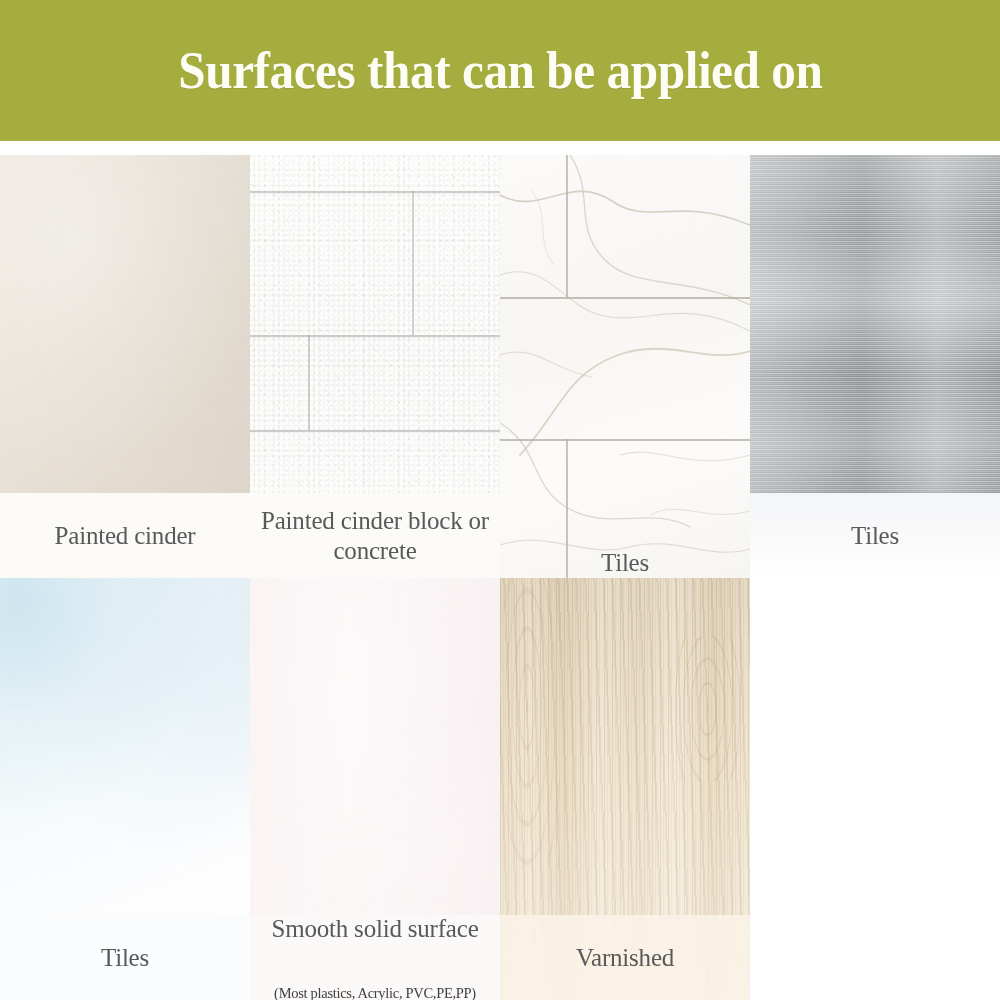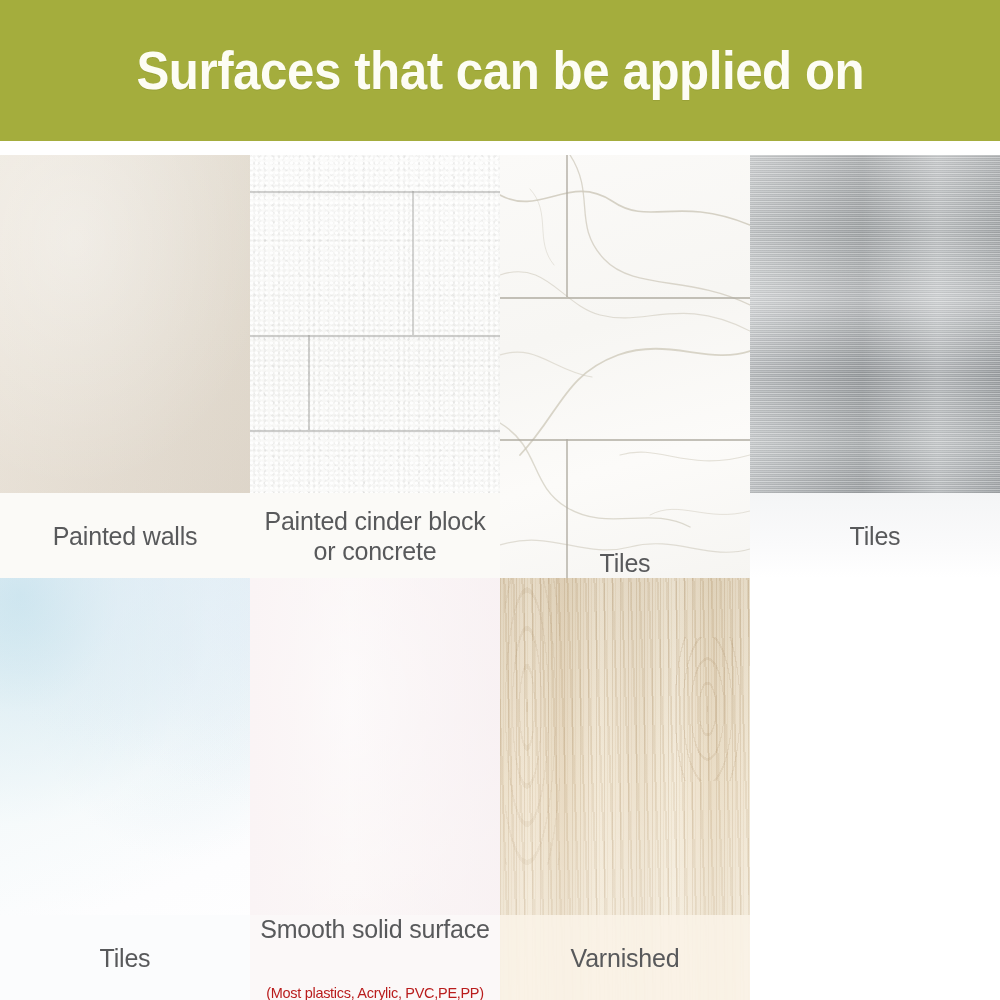--- a/index.html
+++ b/index.html
@@ -3,21 +3,21 @@
 <meta charset="utf-8">
 <title>Surfaces that can be applied on</title>
 <style>
   html,body{margin:0;padding:0;}
   body{
     width:1000px;height:1000px;overflow:hidden;
     background:#ffffff;
     font-family:"Liberation Sans","DejaVu Sans",sans-serif;
     -webkit-font-smoothing:antialiased;
   }
-  #page{position:relative;width:1000px;height:1000px;overflow:hidden;background:#fff;}
+  #page{position:relative;width:1000px;height:1000px;overflow:hidden;background:#fff;font-family:Liberation Serif, serif;}
 
   
   .banner{
     position:absolute;left:0;top:0;width:1000px;height:141px;
     background:#a4ad3d;
     display:flex;align-items:center;justify-content:center;
   }
   .banner-title{
     color:#fdfdf4;
     font-size:53px;
@@ -57,21 +57,21 @@
   }
   .row2 .caption{height:85px;}
   .caption-label{
     color:#58595b;
     font-size:25px;
     line-height:30px;
     font-weight:400;
     letter-spacing:-0.2px;
   }
   .caption-sub{
-    color:#b91c1c;
+    color:#404040;
     font-size:14.5px;
     line-height:17px;
     letter-spacing:-0.3px;
     margin-top:1px;
     white-space:nowrap;
   }
   .cap-white{background:#fbfaf7;}
   .cap-wood{background:rgba(240,214,201,0.93);}
   .cap-clear{background:transparent;justify-content:flex-end;}
   .cap-metal{background:linear-gradient(180deg,#f4f5f6 0%,#fafafb 60%,#ffffff 100%);}
@@ -244,21 +244,21 @@
   <div class="banner">
     <div class="banner-title">Surfaces that can be applied on</div>
   </div>
   <div class="banner-gap"></div>
 
   <div class="grid">
 
     <div class="cell row1">
       <div class="swatch tex-wall"></div>
       <div class="caption cap-white">
-        <div class="caption-label">Painted walls</div>
+        <div class="caption-label">Painted cinder</div>
       </div>
     </div>
 
 
     <div class="cell row1">
       <div class="swatch tex-block">
         <div class="mortar-h" style="top:36px"></div>
         <div class="mortar-h" style="top:180px"></div>
         <div class="mortar-h" style="top:275px"></div>
         <div class="mortar-v" style="left:162px;top:36px;height:144px"></div>

